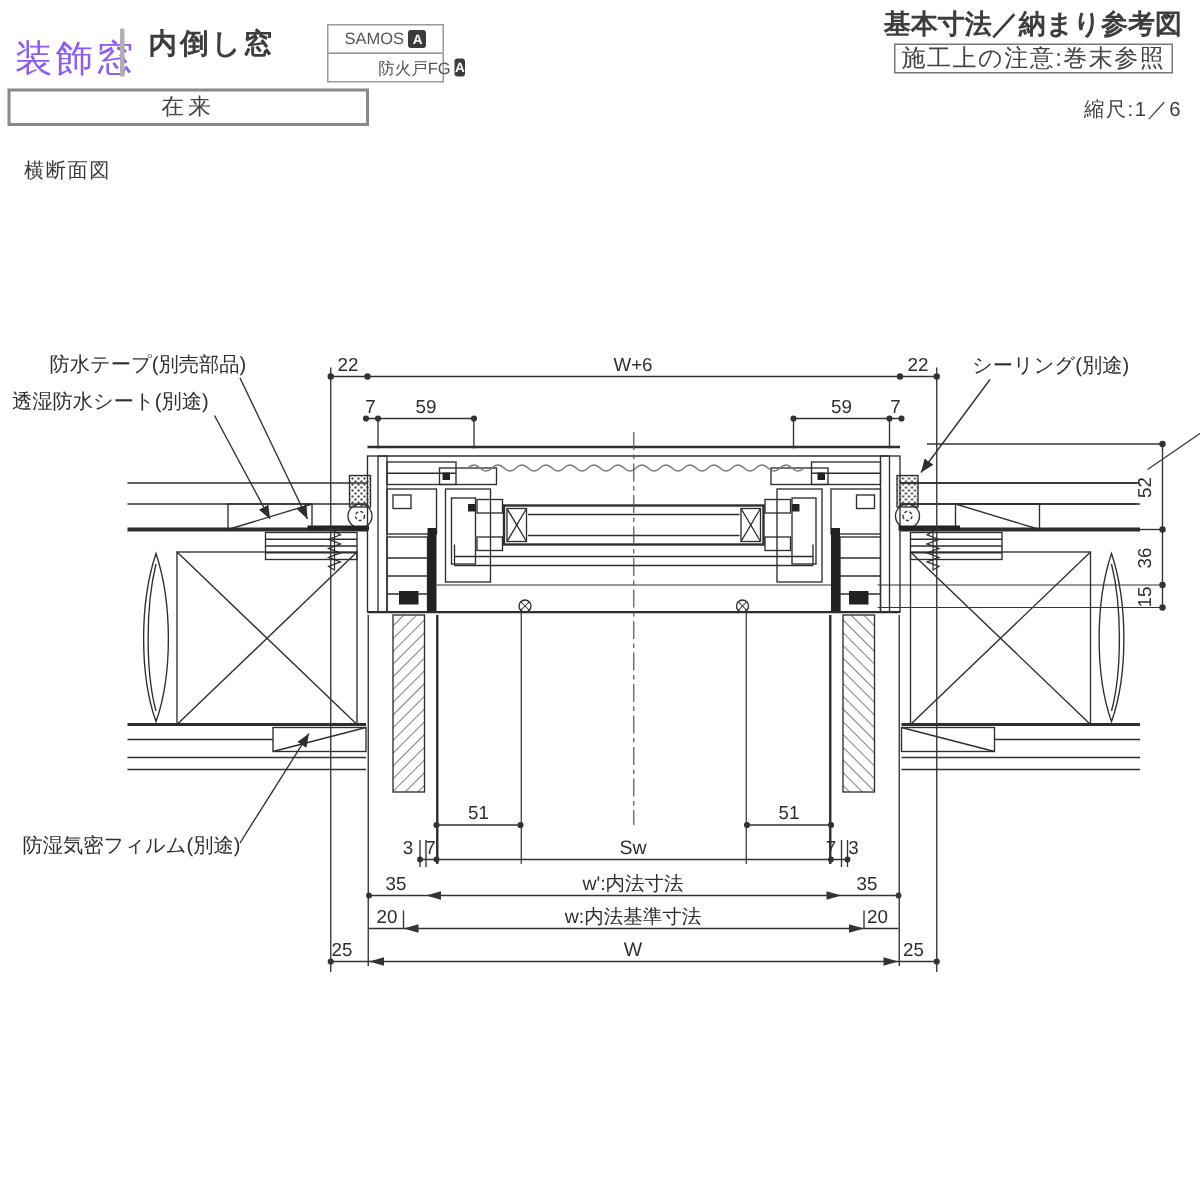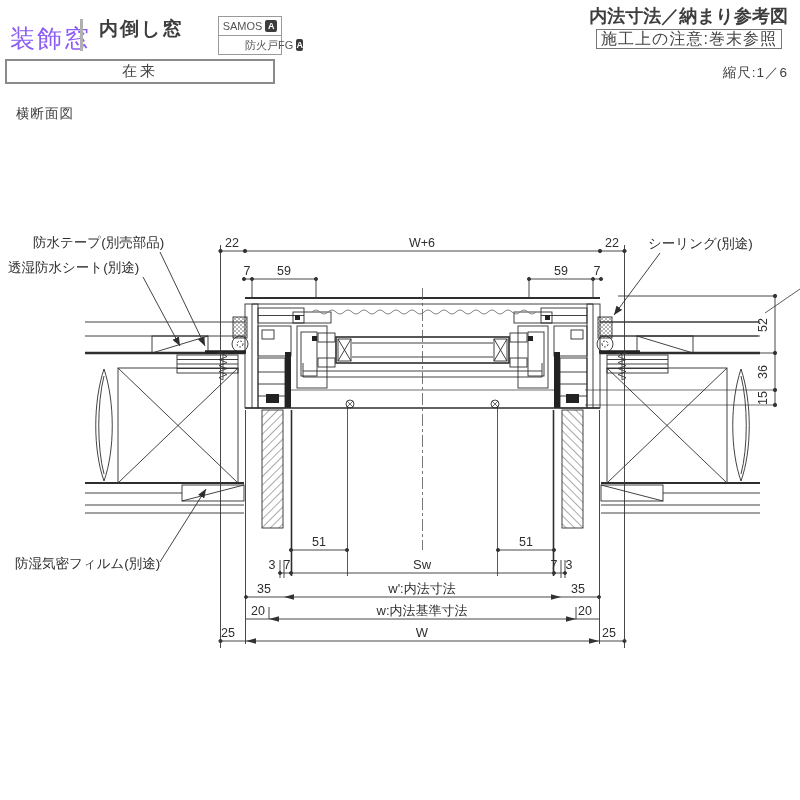--- a/index.html
+++ b/index.html
@@ -3,26 +3,26 @@
 <meta charset="utf-8">
 <style>
   html,body{margin:0;padding:0;background:#ffffff;}
   body{width:800px;height:800px;position:relative;font-family:"Liberation Sans",sans-serif;color:#333;}
   .abs{position:absolute;}
   
   .cat{left:10px;top:22px;font-size:25px;color:#8b5cf6;letter-spacing:2px;}
   .vbar{left:80px;top:19px;width:2.5px;height:32px;background:#b0b0b0;}
   .prod{left:99px;top:16px;font-size:19px;font-weight:bold;color:#3d3d3d;letter-spacing:2px;}
   .badges{left:218px;top:16px;width:78px;}
-  .badge{box-sizing:border-box;width:64px;height:20px;border:1px solid #9a9a9a;display:flex;align-items:center;justify-content:center;gap:3px;background:#fff;}
+  .badge{box-sizing:border-box;width:78px;height:20px;border:1px solid #9a9a9a;display:flex;align-items:center;justify-content:center;gap:3px;background:#fff;}
   .badge+.badge{margin-top:-1px;padding-left:48px;}
   .badge .lbl{font-size:11px;color:#555;white-space:nowrap;}
   .badge .mk{width:12px;height:12px;background:#3c3c3c;color:#fff;font-size:9px;font-weight:bold;
     display:flex;align-items:center;justify-content:center;border-radius:2px;}
-  .zairai{box-sizing:border-box;left:5px;top:59px;width:270px;height:25px;border:2px solid #8a8a8a;
+  .zairai{box-sizing:border-box;left:5px;top:59px;width:241px;height:25px;border:2px solid #8a8a8a;
     display:flex;align-items:center;justify-content:center;font-size:15px;color:#444;letter-spacing:3px;}
   .reftitle{right:12px;top:4px;font-size:18px;font-weight:bold;color:#3d3d3d;}
   .notebox{box-sizing:border-box;right:18px;top:29px;width:186px;height:20px;border:1px solid #777;
     display:flex;align-items:center;justify-content:center;font-size:16px;color:#444;letter-spacing:1px;}
   .scale{right:12px;top:64px;font-size:13.5px;color:#3d3d3d;letter-spacing:1px;padding-left:20px;}
   .viewlbl{left:16px;top:105px;font-size:13.5px;color:#3d3d3d;letter-spacing:1px;}
   svg text{font-family:"Liberation Sans",sans-serif;}
 </style>
 </head>
 <body>
@@ -36,21 +36,21 @@
     <span class="lbl">SAMOS</span>
     <span class="mk">A</span>
   </div>
   <div class="badge">
     <span class="lbl">防火戸FG</span>
     <span class="mk">A</span>
   </div>
 </div>
 
 <div class="abs zairai">在来</div>
-<div class="abs reftitle">内法寸法／納まり参考図</div>
+<div class="abs reftitle">基本寸法／納まり参考図</div>
 <div class="abs notebox">施工上の注意:巻末参照</div>
 <div class="abs scale">縮尺:1／6</div>
 <div class="abs viewlbl">横断面図</div>
 
 <svg class="abs" style="left:0;top:0" width="800" height="800" viewBox="0 0 800 800" stroke="#2e2e2e" fill="none" stroke-width="0.9" stroke-linecap="butt">
 
   <defs>
     <marker id="arr" orient="auto" markerWidth="11" markerHeight="8" refX="10" refY="4">
       <path d="M0,0 L10,4 L0,8 z" fill="#2e2e2e" stroke="none"></path>
     </marker>

